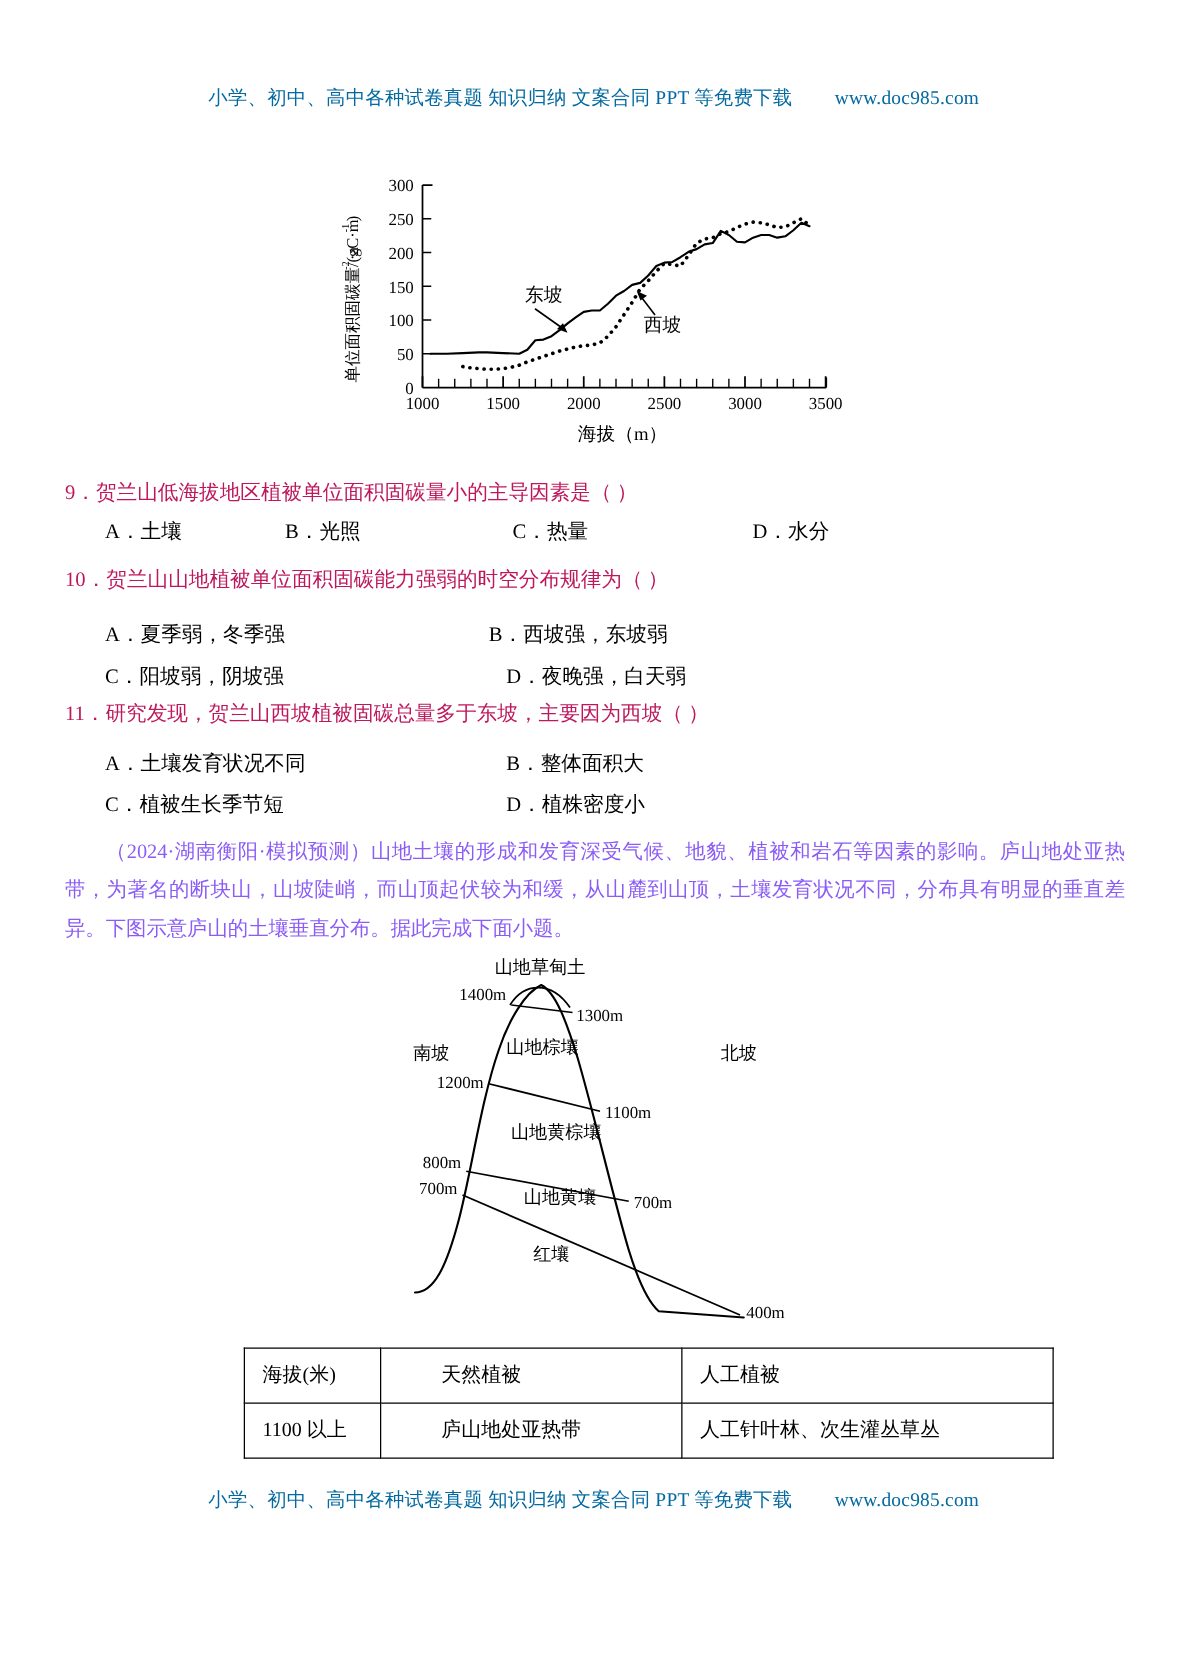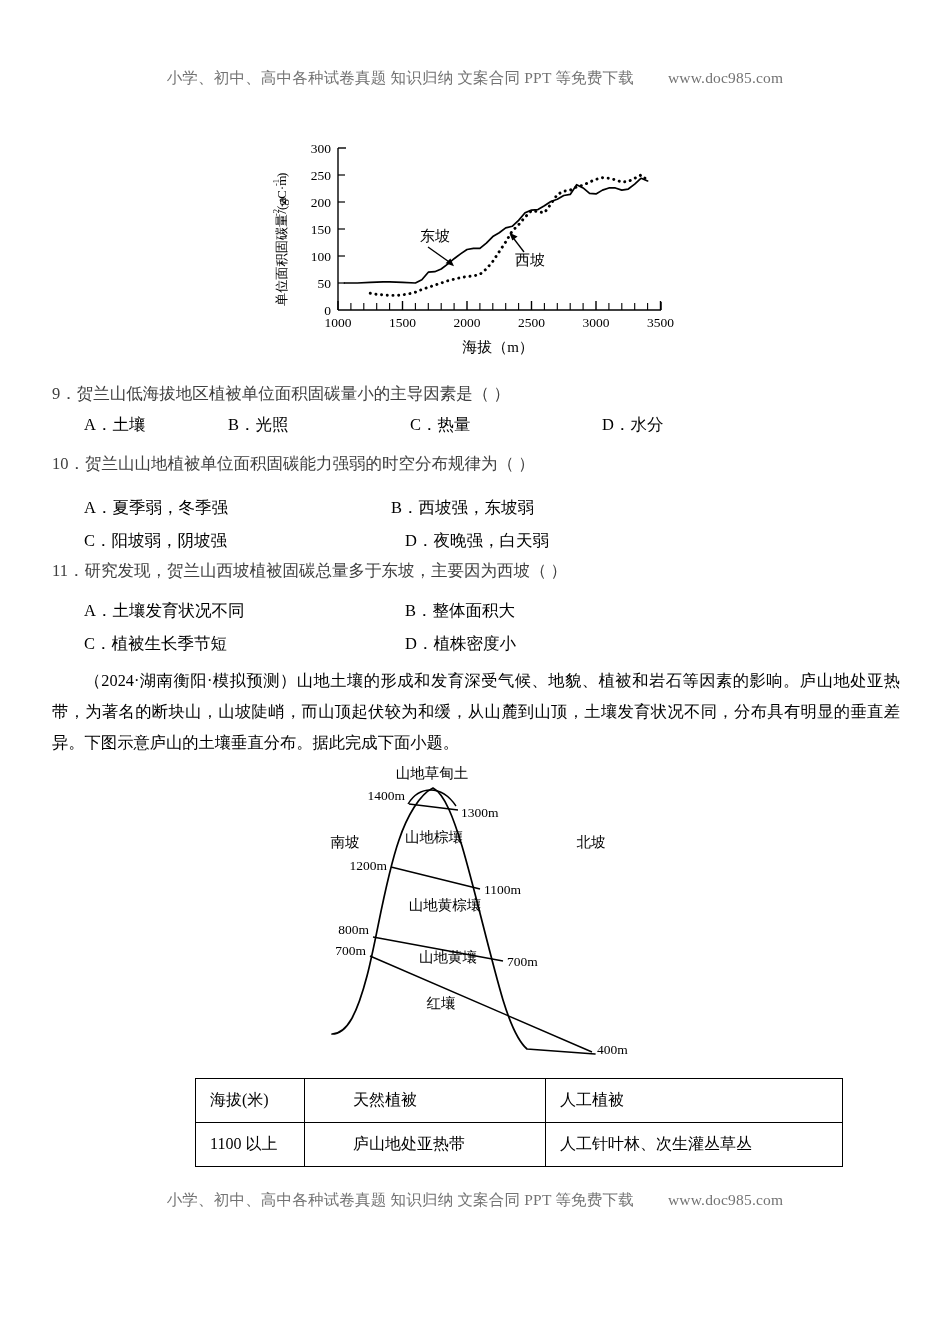--- a/index.html
+++ b/index.html
@@ -21,50 +21,50 @@
   }
 
   
   .watermark {
     position: absolute;
     left: 0;
     width: 950px;
     text-align: center;
     font-size: 15.5px;
     letter-spacing: 0.2px;
-    color: #737373;
+    color: #0369a1;
     white-space: nowrap;
   }
   .watermark .wm-url {
     margin-left: 34px;
     font-family: "Liberation Serif", serif;
   }
   #header-watermark { top: 68px; }
   #footer-watermark { top: 1190px; }
 
   
   .q-line {
     position: absolute;
     font-size: 16.5px;
     line-height: 24px;
     white-space: nowrap;
-    color: #404040;
+    color: #be185d;
   }
   .q-stem { left: 52px; }
   .opt { position: absolute; font-size: 16.5px; white-space: nowrap; }
 
   .passage {
     position: absolute;
     left: 52px;
     width: 848px;
     font-size: 16.3px;
     line-height: 31px;
     text-align: justify;
     text-indent: 2em;
-    color: #000000;
+    color: #8b5cf6;
   }
 
   
   #chart-carbon {
     position: absolute;
     left: 268px;
     top: 128px;
     width: 410px;
     height: 232px;
   }

